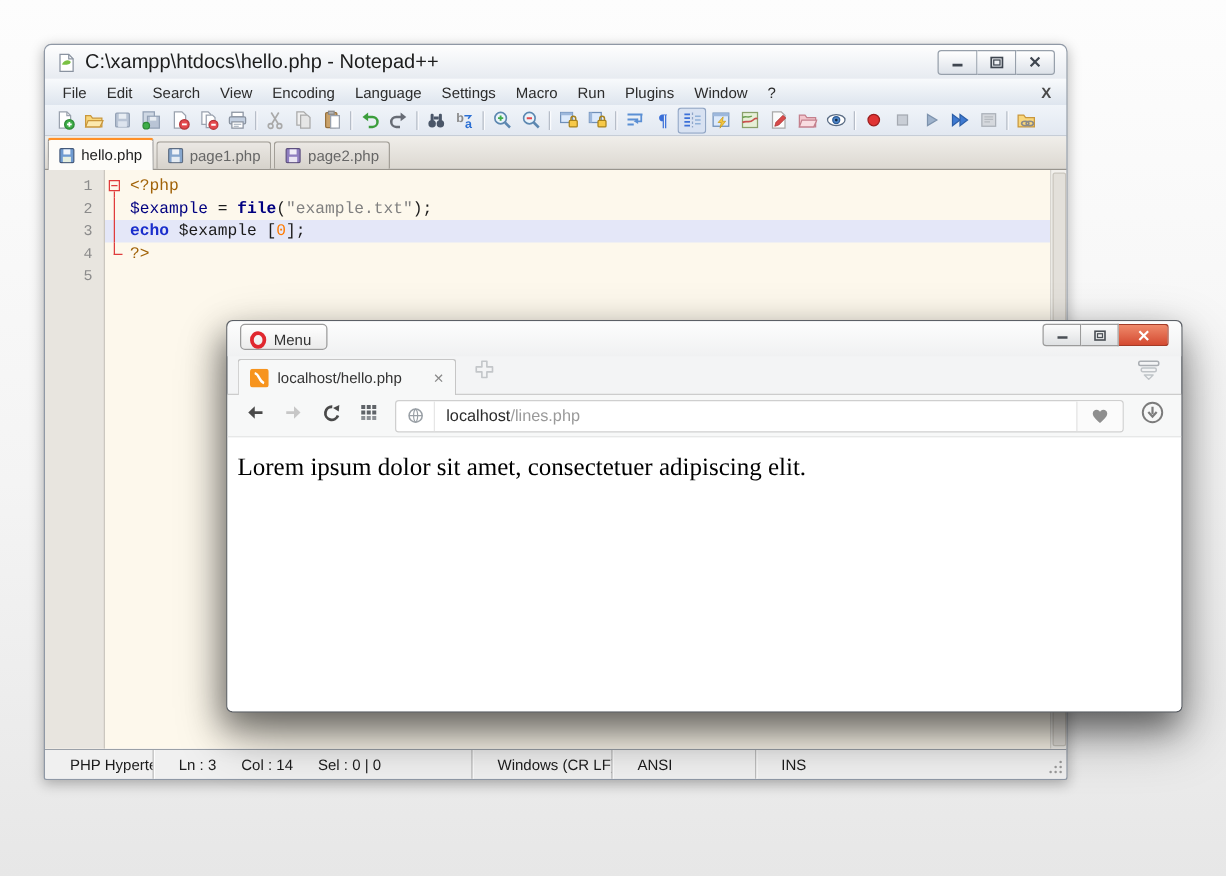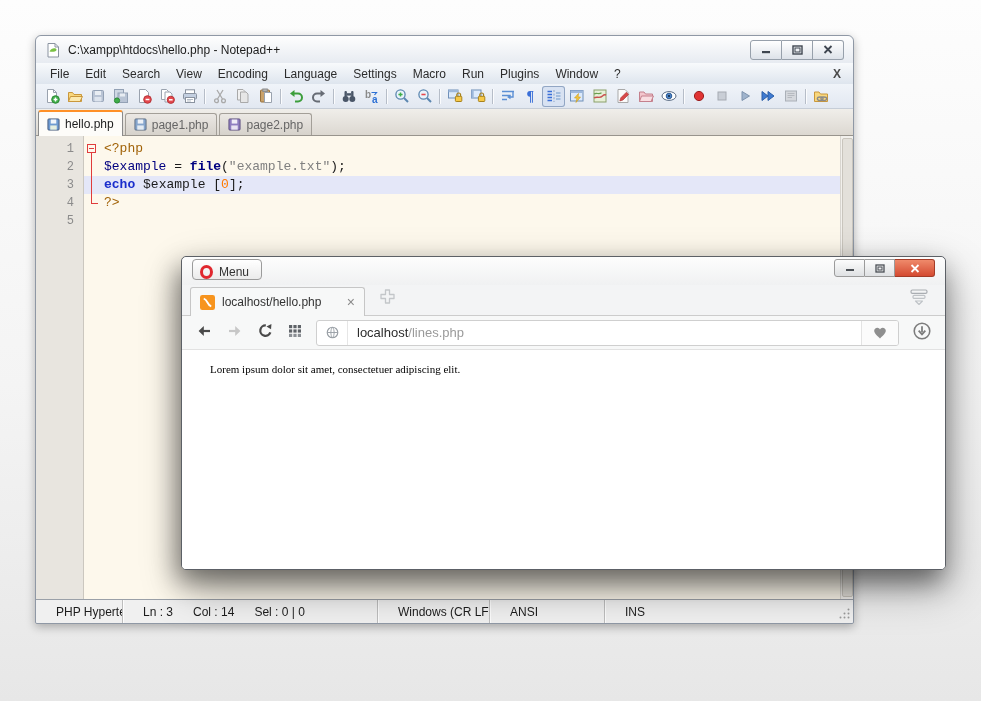--- a/index.html
+++ b/index.html
@@ -10,21 +10,21 @@
     -webkit-font-smoothing:antialiased;
   }
   
   #npp{
     position:absolute;left:35px;top:35px;width:817px;height:587px;
     background:#eef1f5;border:1px solid #8f98a5;border-radius:6px 6px 2px 2px;
     box-shadow:0 3px 10px rgba(0,0,0,.28);display:flex;flex-direction:column;
   }
   .titlebar{height:27px;flex:0 0 27px;display:flex;align-items:center;gap:7px;
     padding:0 9px;background:linear-gradient(#fefefe,#e7ebf1);
-    border-radius:6px 6px 0 0;font-size:12px;color:#1c1c1c;}
+    border-radius:6px 6px 0 0;font-size:16px;color:#1c1c1c;}
   .win-btns{margin-left:auto;display:flex;}
   .wbtn{width:30px;height:18px;display:flex;align-items:center;justify-content:center;
     border:1px solid #97a0ab;border-left:none;background:linear-gradient(#ffffff,#dde2e9);}
   .wbtn:first-child{border-left:1px solid #97a0ab;border-radius:3px 0 0 3px;}
   .wbtn:last-child{border-radius:0 3px 3px 0;}
   .menubar{height:21px;flex:0 0 21px;display:flex;align-items:center;
     background:linear-gradient(#f8fafc,#dee5ee);font-size:12px;color:#2c2c2c;padding:0 6px;}
   .menu-item{padding:2px 8px;cursor:default;}
   .menu-x{margin-left:auto;padding-right:6px;color:#4a4a4a;font-weight:bold;font-size:12px;}
   .toolbar{height:24px;flex:0 0 24px;display:flex;align-items:center;padding-left:4px;
@@ -102,22 +102,22 @@
     padding:0 13px;background:#f7f8f8;border-bottom:1px solid #e2e2e2;}
   .o-addr{flex:1;height:26px;display:flex;align-items:center;background:#fff;
     border:1px solid #cfcfcf;border-radius:3px;overflow:hidden;box-sizing:border-box;}
   .o-badge{width:30px;display:flex;align-items:center;justify-content:center;
     border-right:1px solid #e6e6e6;height:100%;}
   .o-url{padding-left:9px;font-size:13px;color:#2c2c2c;flex:1;}
   .o-url .path{color:#9a9a9a;}
   .o-heart{width:36px;height:100%;display:flex;align-items:center;justify-content:center;
     border-left:1px solid #e3e3e3;background:#fbfbfb;}
   .o-content{flex:1;background:#fff;border-radius:0 0 4px 4px;
-    padding:13px 28px;font-family:"Liberation Serif","DejaVu Serif",serif;
-    font-size:11px;color:#000;}
+    padding:13px 8px;font-family:"Liberation Serif","DejaVu Serif",serif;
+    font-size:20px;color:#000;}
 </style>
 </head>
 <body>
 
 <div id="npp">
   <div class="titlebar">
     <svg width="16" height="16" viewBox="0 0 16 16">
       <path d="M3 1.5h7l3.5 3.5v10H3z" fill="#fff" stroke="#8a93a0"></path>
       <path d="M10 1.5v3.5h3.5" fill="none" stroke="#8a93a0"></path>
       <path d="M4.5 9.5c1.5-3 4.5-4 6.5-2.8 1.1.7.4 2.2-1.2 2.7-2 .6-3.3.5-5.3.1z" fill="#7ac143"></path>

